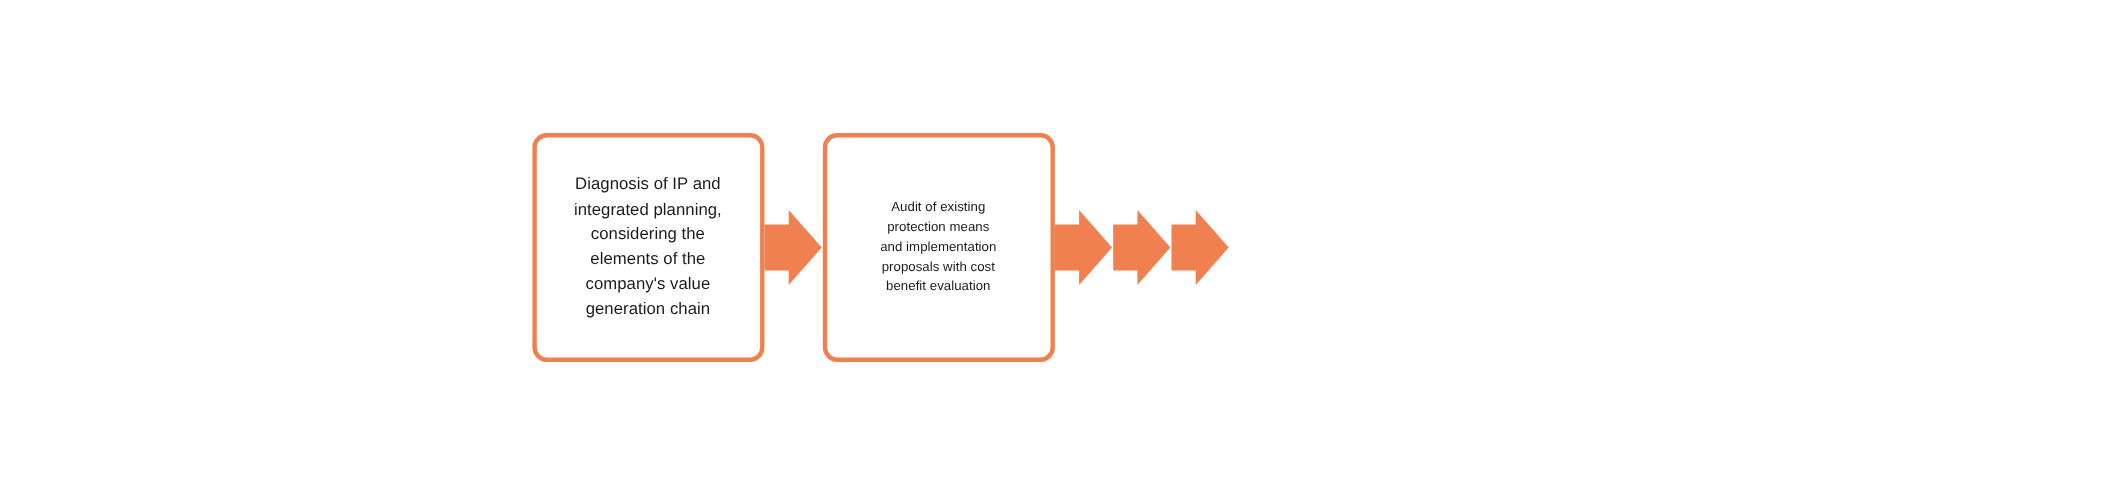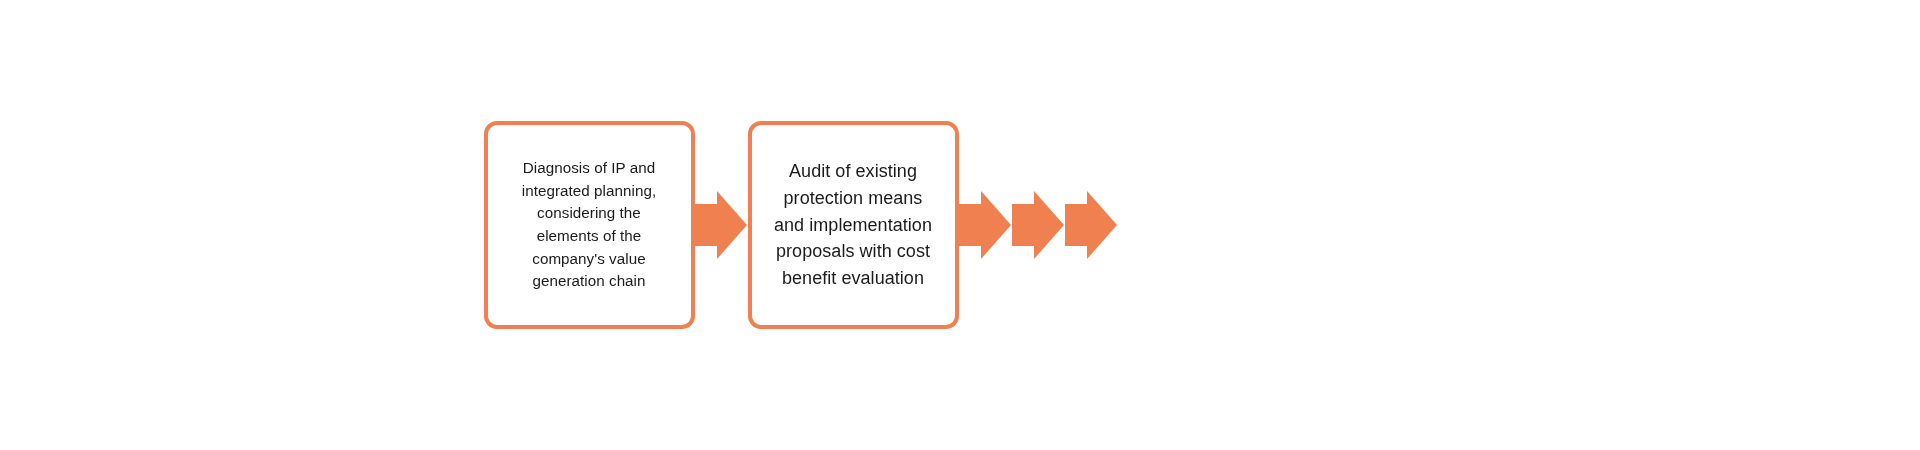--- a/index.html
+++ b/index.html
@@ -44,21 +44,21 @@
   }
   .step-text {
     font-size: 15.2px;
     line-height: 1.49;
     color: #1b1b1b;
     text-align: center;
     white-space: pre-line;
     letter-spacing: 0.05px;
   }
   .step-box.wide .step-text {
-    font-size: 18px;
+    font-size: 12px;
   }
   .arrow-connector {
     width: 55px;
     height: 104px;
     display: flex;
     align-items: center;
     justify-content: center;
     position: relative;
     z-index: 1;
     margin: 0 -1px;

